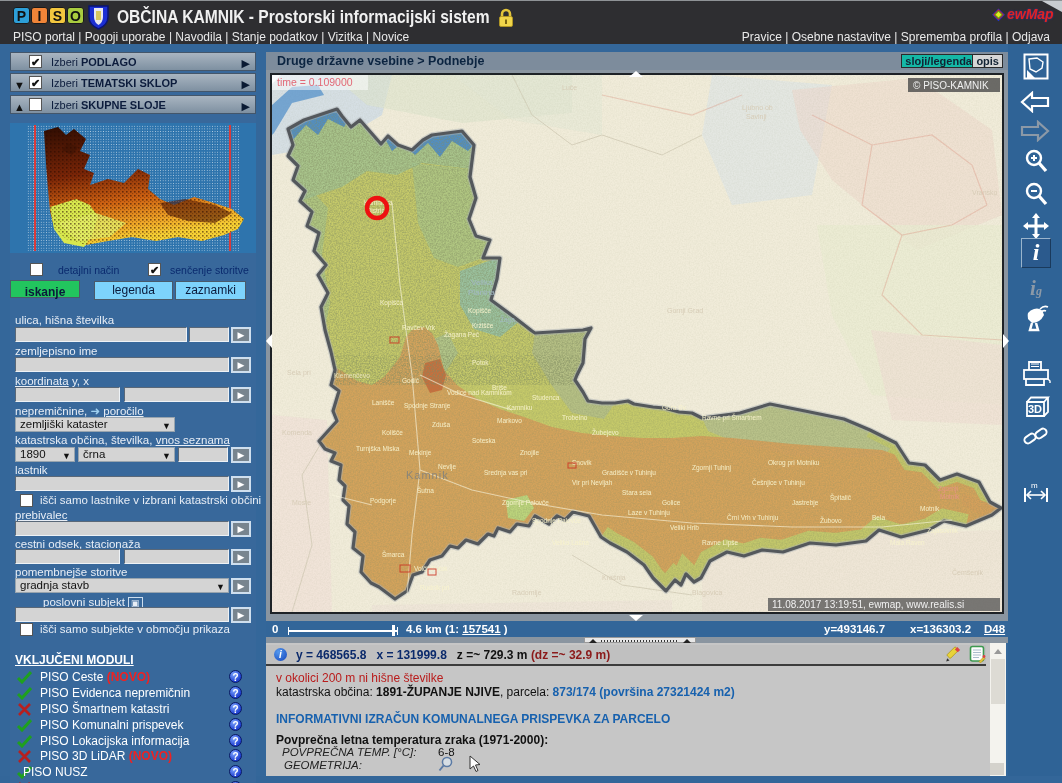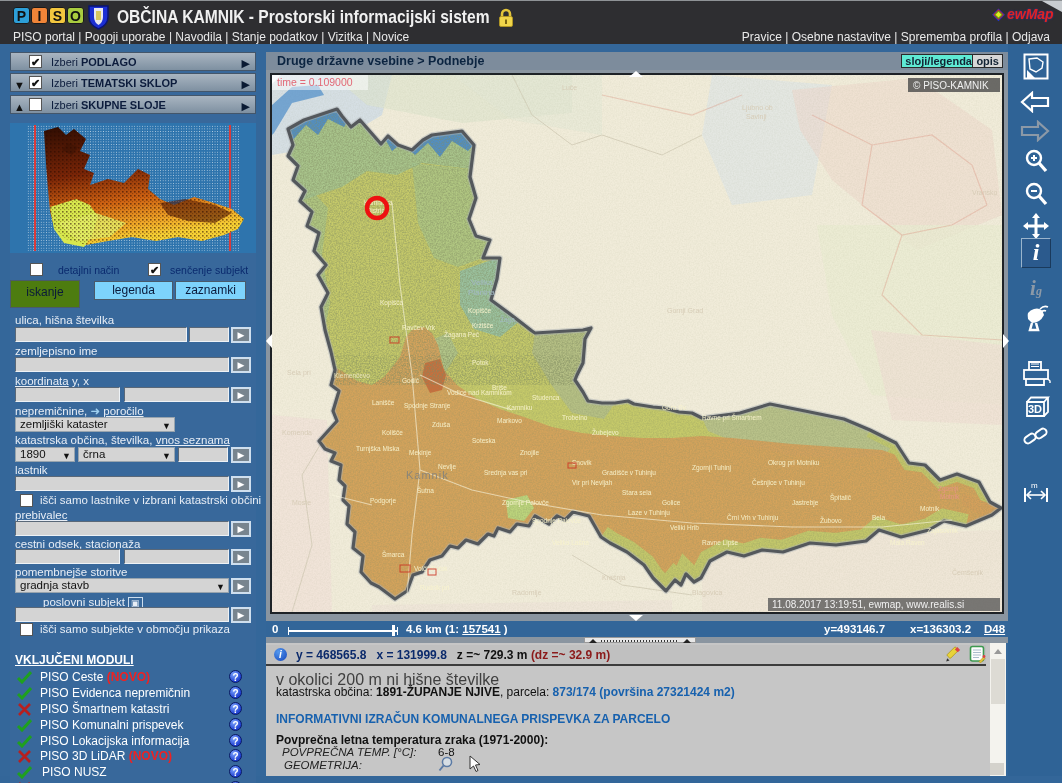--- a/index.html
+++ b/index.html
@@ -135,21 +135,21 @@
   </svg>
   <svg class="abs" style="left:14px;top:436px;" width="28" height="24" viewBox="0 0 28 24">
     <path d="M3 8 L3 22 M25 8 L25 22" stroke="#fff" stroke-width="2"></path>
     <path d="M5 15 L23 15" stroke="#fff" stroke-width="1.6"></path>
     <path d="M9 11 L5 15 L9 19 M19 11 L23 15 L19 19" fill="none" stroke="#fff" stroke-width="1.6"></path>
     <text x="9" y="8" font-family="Liberation Sans,sans-serif" font-size="8" fill="#fff">m</text>
   </svg>
 </div>
 
 <div id="maphead" class="abs"><span style="margin-left:11px;">Druge državne vsebine &gt; Podnebje</span>
-  <div class="abs" style="right:32px;top:2px;height:14px;background:#5eead4;border:1px solid #2a2a2a;color:#123;font-weight:bold;font-size:11px;line-height:12px;padding:0 3px;">sloji/legenda</div>
+  <div class="abs" style="right:32px;top:2px;height:14px;background:#14b8a6;border:1px solid #2a2a2a;color:#123;font-weight:bold;font-size:11px;line-height:12px;padding:0 3px;">sloji/legenda</div>
   <div class="abs" style="right:5px;top:2px;height:14px;background:#d6d6d6;border:1px solid #2a2a2a;color:#123;font-weight:bold;font-size:11px;line-height:12px;padding:0 3px;">opis</div>
 </div>
 <div id="mapgutter" class="abs"></div>
 <div id="mapview" class="abs">
 <svg width="730" height="537" viewBox="0 0 730 537" style="position:absolute;left:0;top:0;">
 <defs>
 <filter id="noise" x="0" y="0" width="100%" height="100%">
   <feTurbulence type="fractalNoise" baseFrequency="0.7" numOctaves="3" result="n"></feTurbulence>
   <feColorMatrix in="n" type="matrix" values="0 0 0 0 0.22  0 0 0 0 0.26  0 0 0 0 0.12  0 0 0 2.2 -0.7"></feColorMatrix>
   <feComposite operator="in" in2="SourceGraphic"></feComposite>
@@ -366,21 +366,21 @@
     <rect x="6" y="1" width="5" height="12" rx="1" transform="rotate(45 9 7)" fill="#e8d33a" stroke="#a89018" stroke-width="0.7"></rect>
     <path d="M2.2 15.5 L5.5 14.6 L3.2 12.3 Z" fill="#333"></path>
     <rect x="11.5" y="2" width="4" height="3.4" transform="rotate(45 13.5 3.7)" fill="#dd4444"></rect>
   </svg>
   <svg class="abs" style="left:703px;top:2px;" width="17" height="18" viewBox="0 0 17 18">
     <rect x="1.5" y="1.5" width="13" height="14.5" rx="2" fill="#fdfdfd" stroke="#3d9950" stroke-width="1.6"></rect>
     <path d="M4 5 H12 M4 7.5 H12 M4 10 H12 M4 12.5 H10" stroke="#aabccc" stroke-width="1"></path>
     <path d="M10 16.5 L14.5 12 L16 13.5 L11.5 18 Z" fill="#e8c53a" stroke="#a88a18" stroke-width="0.5"></path>
     <circle cx="15" cy="11.5" r="1.4" fill="#dd4444"></circle>
   </svg>
-  <div class="abs" style="left:10px;top:28px;font-size:16px;color:#404040;">v okolici 200 m ni hišne številke</div>
+  <div class="abs" style="left:10px;top:28px;font-size:12px;color:#b91c1c;">v okolici 200 m ni hišne številke</div>
   <div class="abs" style="left:10px;top:42px;font-size:12px;color:#111;">katastrska občina: <b>1891-ŽUPANJE NJIVE</b>, parcela: <b style="color:#1761ae;">873/174 (površina 27321424 m2)</b></div>
   <div class="abs" style="left:10px;top:69px;font-size:12px;color:#1761ae;font-weight:bold;">INFORMATIVNI IZRAČUN KOMUNALNEGA PRISPEVKA ZA PARCELO</div>
   <div class="abs" style="left:10px;top:90px;font-size:12px;color:#111;font-weight:bold;">Povprečna letna temperatura zraka (1971-2000):</div>
   <div class="abs" style="left:16px;top:103px;font-size:11.5px;color:#222;font-style:italic;">POVPREČNA TEMP. [°C]:</div>
   <div class="abs" style="left:172px;top:103px;font-size:11.5px;color:#111;">6-8</div>
   <div class="abs" style="left:18px;top:116px;font-size:11.5px;color:#222;font-style:italic;">GEOMETRIJA:</div>
   <svg class="abs" style="left:172px;top:113px;" width="16" height="17" viewBox="0 0 16 17">
     <circle cx="9" cy="6" r="4.5" fill="none" stroke="#5b7ba6" stroke-width="1.6"></circle>
     <circle cx="9" cy="6" r="3.6" fill="#dde8f2" opacity="0.7"></circle>
     <path d="M5.5 9.5 L1.5 14.5" stroke="#5b7ba6" stroke-width="2"></path>
@@ -437,22 +437,22 @@
       <path d="M40 84 L66 76 L80 82 L88 94 L82 112 L74 124 L54 120 L44 106 Z" fill="#d8e84e"></path>
       <path d="M48 100 L86 90 L116 100 L100 114 L68 118 Z" fill="#e4ee66" opacity="0.8"></path>
       <path d="M58 20 L68 24 L62 32 L52 27 Z" fill="#3d1204" opacity="0.55"></path>
       <path d="M150 80 L175 76 L205 82 L222 90 L205 100 L178 98 L158 92 Z" fill="#551905" opacity="0.6"></path>
       <path d="M34 8 L48 4 L56 12 L64 6 L76 16 L70 28 L80 32 L74 46 L84 50 L80 62 L98 56 L114 60 L128 46 L140 52 L138 66 L150 76 L164 82 L184 74 L204 80 L222 86 L234 96 L228 106 L214 112 L192 118 L168 114 L146 118 L122 114 L98 118 L76 122 L56 116 L44 104 L40 88 L38 66 L36 40 Z" fill="url(#spk)"></path>
     </svg>
   </div>
   <div class="cb" style="left:20px;top:211px;"></div>
   <div class="sbtext abs" style="left:48px;top:212px;">detajlni način</div>
   <div class="cb" style="left:138px;top:211px;">✔</div>
-  <div class="sbtext abs" style="left:160px;top:212px;">senčenje subjekt</div>
-  <div class="tab" style="left:0px;top:228px;width:70px;height:28px;line-height:22px;background:#4d7c0f;">iskanje</div>
+  <div class="sbtext abs" style="left:160px;top:212px;">senčenje storitve</div>
+  <div class="tab" style="left:0px;top:228px;width:70px;height:18px;line-height:22px;background:#22c55e;font-weight:bold;">iskanje</div>
   <div class="tab" style="left:84px;top:229px;width:79px;height:19px;line-height:17px;">legenda</div>
   <div class="tab" style="left:165px;top:229px;width:71px;height:19px;line-height:17px;">zaznamki</div>
 
   <div class="flabel" style="top:262px;">ulica, hišna številka</div>
   <div class="inp" style="left:5px;top:275px;width:172px;"></div>
   <div class="inp" style="left:179px;top:275px;width:40px;"></div>
   <div class="gbtn" style="top:275px;">▶</div>
 
   <div class="flabel" style="top:293px;">zemljepisno ime</div>
   <div class="inp" style="left:5px;top:305px;width:214px;"></div>
@@ -539,21 +539,21 @@
       <svg width="15" height="13" style="position:absolute;left:7px;top:1px;">
         <path d="M2 1 L13 12 M13 1 L2 12" stroke="#b81f1f" stroke-width="2.6" fill="none"></path>
       </svg>
       <span style="position:absolute;left:30px;text-align:right;">PISO 3D LiDAR <span class="novo">(NOVO)</span></span>
       <div class="qm">?</div>
     </div>
   <div class="modrow" style="top:713px;">
       <svg width="15" height="13" style="position:absolute;left:7px;top:1px;">
         <path d="M1 7 L5 11 L14 1" stroke="#1fa01f" stroke-width="3" fill="none"></path>
       </svg>
-      <span style="position:absolute;left:32px;">PISO NUSZ</span>
+      <span style="position:absolute;left:13px;">PISO NUSZ</span>
       <div class="qm">?</div>
     </div>
   <div class="modrow" style="top:729px;">
       <svg width="15" height="13" style="position:absolute;left:7px;top:1px;">
         <path d="M2 1 L13 12 M13 1 L2 12" stroke="#b81f1f" stroke-width="2.6" fill="none"></path>
       </svg>
       <span style="position:absolute;left:30px;">PISO Zbirke</span>
       <div class="qm">?</div>
     </div>
 </div>

